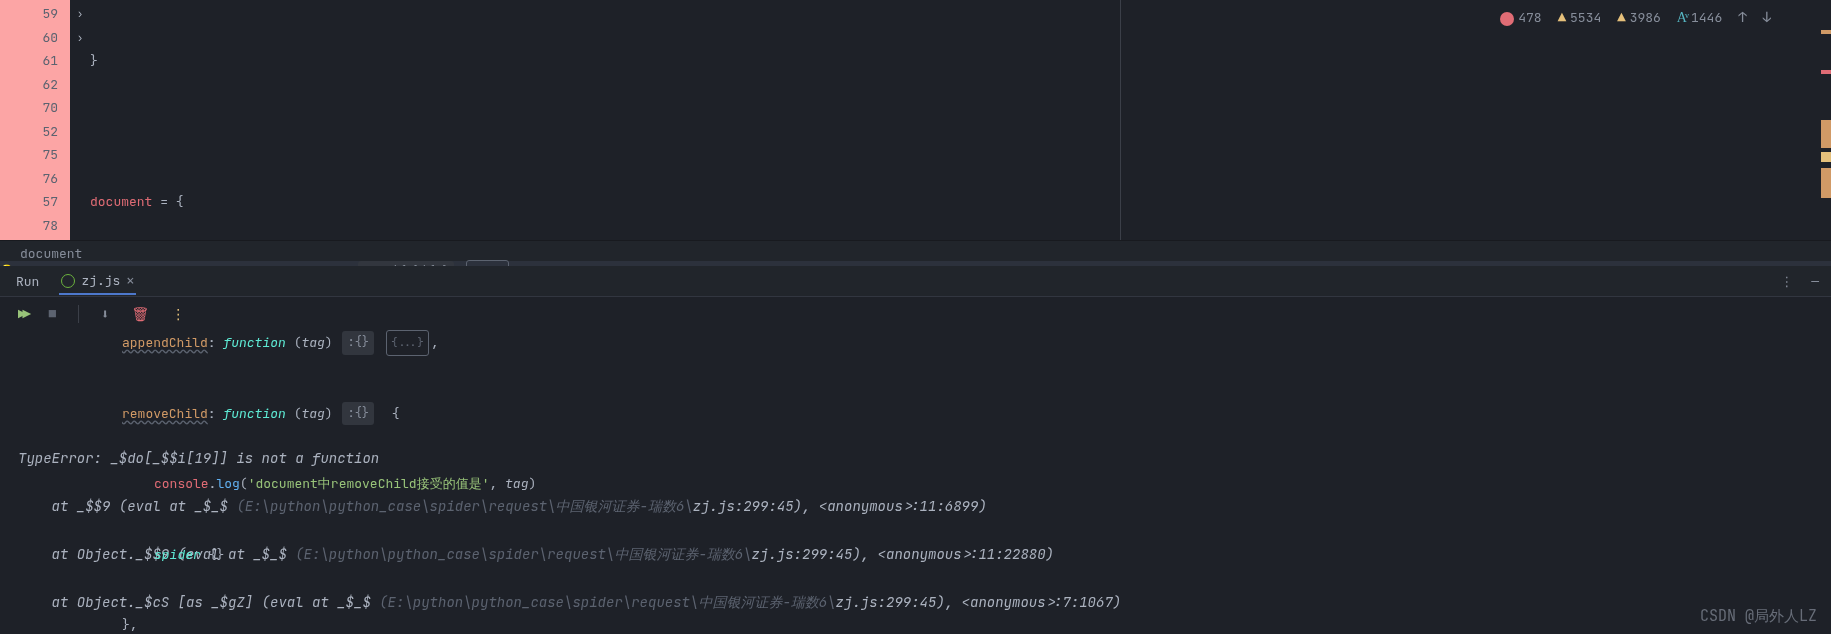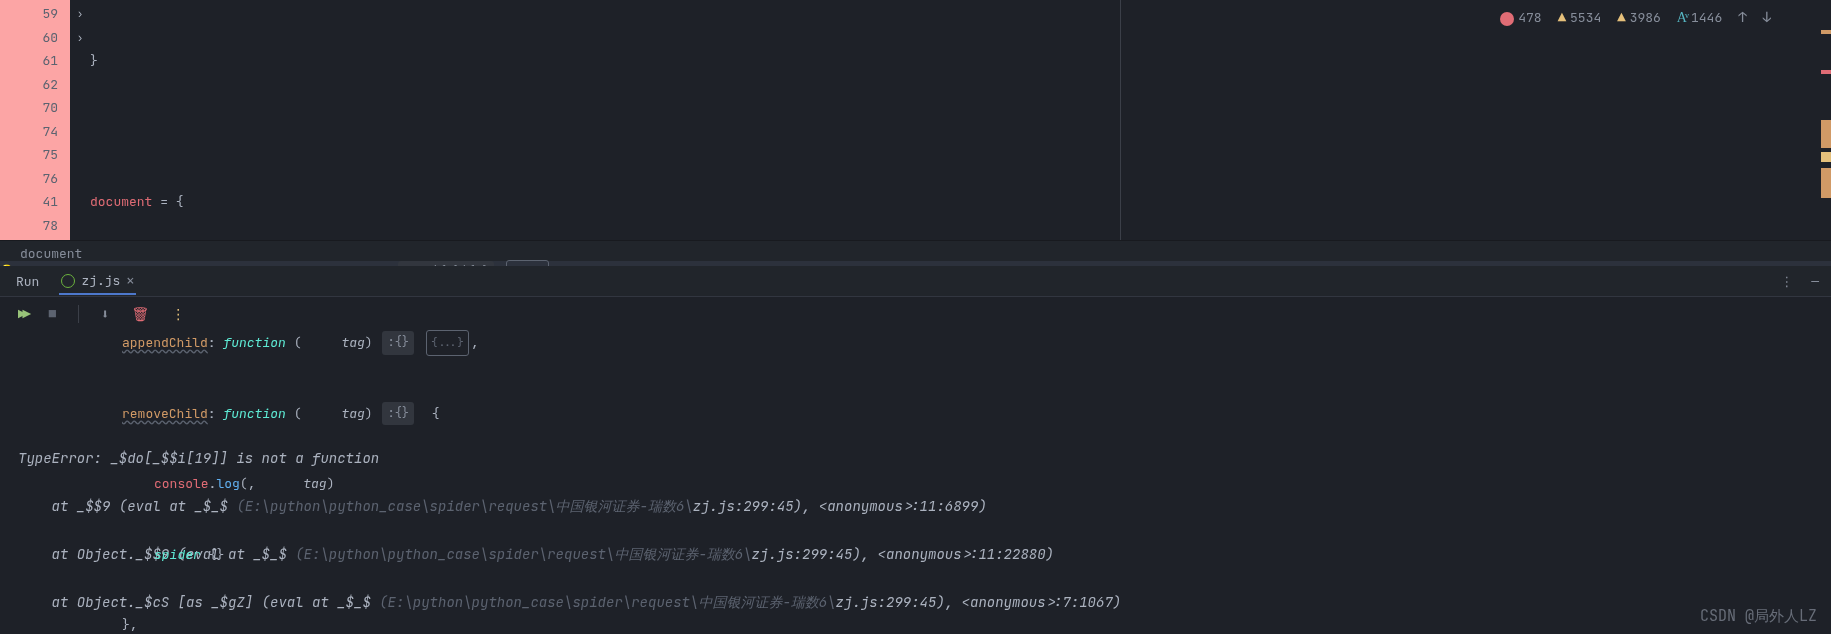--- a/index.html
+++ b/index.html
@@ -51,21 +51,21 @@
   .bulb {
     position: absolute;
     left: -2px;
     font-size: 14px;
   }
   .kw { color: #5eead4; font-style: italic; }
   .fn { color: #61afef; }
   .var { color: #e06c75; }
   .prop-u { color: #d19a66; text-decoration: underline wavy #5c6370; text-underline-offset: 2px; }
   .str { color: #98c379; }
-  .param { color: #abb2bf; font-style: italic; margin-left: 40px; }
+  .param { color: #abb2bf; font-style: italic; }
   .punct { color: #abb2bf; }
   .fold-marker {
     border: 1px solid #5c6370;
     border-radius: 3px;
     padding: 0 4px;
     color: #5c6370;
     font-size: 11px;
     margin: 0 2px;
   }
   .hint-box {
@@ -210,24 +210,24 @@
     <span class="arrow">↑</span>
     <span class="arrow">↓</span>
   </div>
 
   <div class="gutter">
     <div>59</div>
     <div>60</div>
     <div>61</div>
     <div>62</div>
     <div>70</div>
-    <div>74</div>
+    <div>52</div>
     <div>75</div>
     <div>76</div>
-    <div>41</div>
+    <div>57</div>
     <div>78</div>
   </div>
 
   <div class="fold-col">
     <div></div>
       <div></div>
       <div></div>
     <div class="chev">›</div>
     <div class="chev">›</div>
     <div></div>
@@ -240,21 +240,21 @@
   <div class="code-area">
     <div class="code-line"><span class="punct">}</span></div>
     <div class="code-line"></div>
     <div class="code-line"><span class="var">document</span><span class="punct"> = {</span></div>
     <div class="code-line" style="background:#2c313c;margin-left:-90px;padding-left:90px;width:calc(100% + 90px);">
       <span class="bulb">💡</span>
       <span style="margin-left:32px;"></span><span class="prop-u">createElement</span><span class="punct">: </span><span class="kw">function</span><span class="punct"> (</span><span class="param">tag</span><span class="punct">) </span><span class="hint-box">:any|{…}|{…}</span><span> </span><span class="fold-marker">{...}</span><span class="punct">,</span>
     </div>
     <div class="code-line"><span style="margin-left:32px;"></span><span class="prop-u">appendChild</span><span class="punct">: </span><span class="kw">function</span><span class="punct"> (</span><span class="param">tag</span><span class="punct">) </span><span class="hint-box">:{}</span><span> </span><span class="fold-marker">{...}</span><span class="punct">,</span></div>
     <div class="code-line"><span style="margin-left:32px;"></span><span class="prop-u">removeChild</span><span class="punct">: </span><span class="kw">function</span><span class="punct"> (</span><span class="param">tag</span><span class="punct">) </span><span class="hint-box">:{}</span><span class="punct">  </span><span class="punct">{</span></div>
-    <div class="code-line"><span style="margin-left:64px;"></span><span class="var">console</span><span class="punct">.</span><span class="fn">log</span><span class="punct">(</span><span class="punct">, </span><span class="param">tag</span><span class="punct">)</span></div>
+    <div class="code-line"><span style="margin-left:64px;"></span><span class="var">console</span><span class="punct">.</span><span class="fn">log</span><span class="punct">(</span><span class="str">'document中removeChild接受的值是'</span><span class="punct">, </span><span class="param">tag</span><span class="punct">)</span></div>
     <div class="code-line"><span style="margin-left:64px;"></span><span class="kw">spider</span><span class="punct"> </span><span class="punct">{}</span></div>
     <div class="code-line"><span style="margin-left:32px;"></span><span class="punct">},</span></div>
     
   </div>
 
   <div class="minimap">
     <div class="mm-mark" style="top:30px;background:#d19a66;"></div>
     <div class="mm-mark" style="top:70px;background:#e06c75;"></div>
     <div class="mm-mark" style="top:120px;background:#d19a66;height:28px;"></div>
     <div class="mm-mark" style="top:152px;background:#e5c07b;height:10px;"></div>

